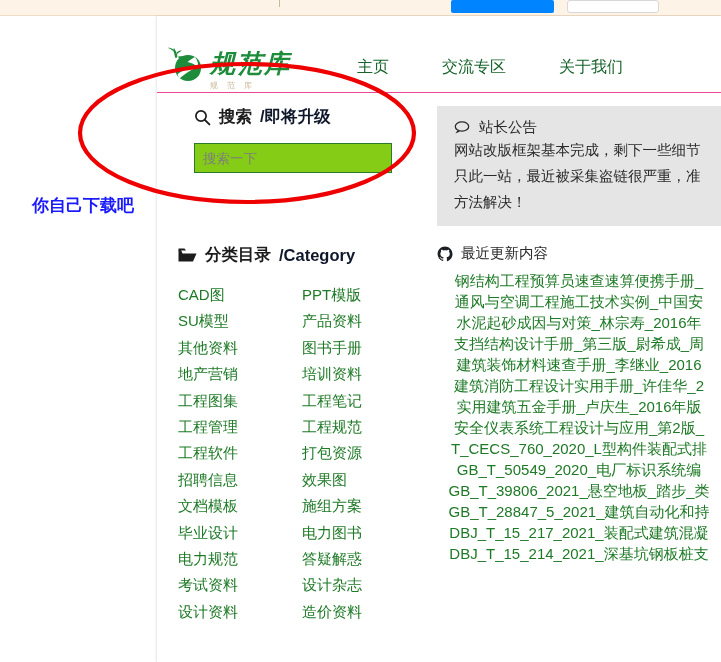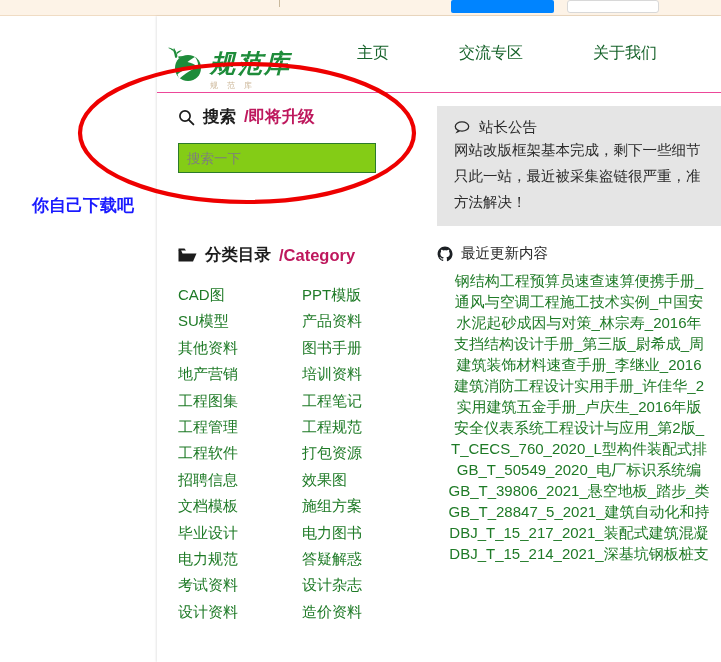--- a/index.html
+++ b/index.html
@@ -92,21 +92,22 @@
     font-size: 8px;
     color: #cdb89a;
     letter-spacing: 9px;
     white-space: nowrap;
   }
   #main-nav {
     position: absolute;
     left: 200px; top: 0;
     height: 49px;
     display: flex;
-    gap: 70px;
+    align-items: center;
+    gap: 53px;
   }
   .nav-link {
     font-size: 16px;
     color: #17632b;
     text-decoration: none;
     white-space: nowrap;
     cursor: pointer;
   }
 
   
@@ -126,25 +127,25 @@
     display: flex;
     align-items: center;
     gap: 8px;
     font-size: 16.5px;
     font-weight: bold;
     color: #1c1c1c;
     white-space: nowrap;
   }
   .section-head .sh-slash {
     font-weight: bold;
-    color: #be185d;
+    color: #0f172a;
   }
   .sec-icon { flex: none; display: block; }
 
-  #search-section { position: absolute; left: 0; top: 40px; width: 255px; }
+  #search-section { position: absolute; left: 16px; top: 40px; width: 255px; }
   #search-input {
     margin-top: 15px;
     width: 198px;
     height: 30px;
     box-sizing: border-box;
     border: 1px solid #2b7a2b;
     border-radius: 0;
     padding: 0 8px;
     font-size: 13.5px;
     font-family: "Liberation Sans", sans-serif;

